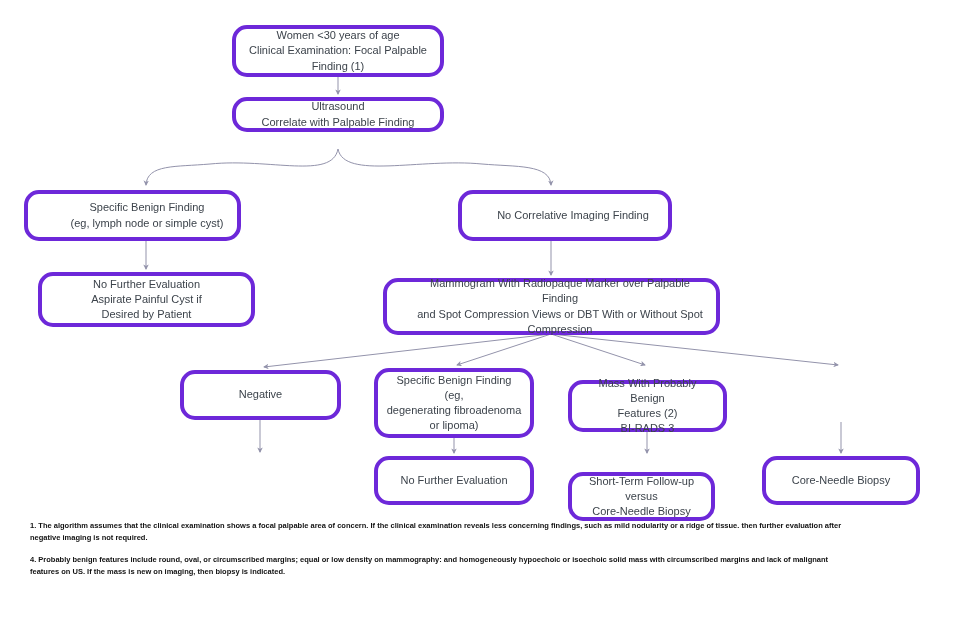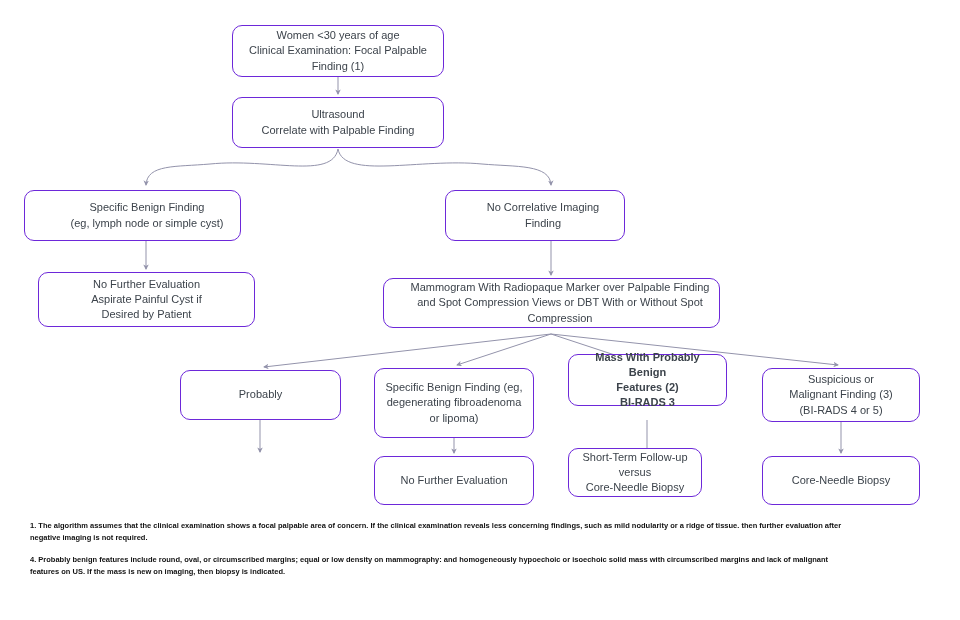--- a/index.html
+++ b/index.html
@@ -3,38 +3,38 @@
 <meta charset="utf-8">
 <style>
   html,body{margin:0;padding:0;background:#ffffff;}
   #canvas{
     position:relative;width:960px;height:620px;background:#ffffff;overflow:hidden;
     font-family:"Liberation Sans", sans-serif;
   }
   #edges{position:absolute;left:0;top:0;width:960px;height:620px;z-index:0;}
   .node{
     position:absolute;z-index:1;box-sizing:border-box;
-    background:#ffffff;border:1px solid #6d28d9;border-radius:10px;
+    background:#ffffff;border:4px solid #6d28d9;border-radius:15px;
     display:flex;align-items:center;justify-content:center;
     text-align:center;color:#3c434b;font-size:11px;line-height:1.38;
     white-space:pre-line;padding:4px 8px;
   }
   .n-women        {left:232px;top:25px; width:212px;height:52px;}
-  .n-ultrasound   {left:232px;top:97px; width:212px;height:51px;}
+  .n-ultrasound   {left:232px;top:97px; width:212px;height:35px;}
   .n-benign-us    {left:24px; top:190px;width:217px;height:51px;padding-left:37px;}
-  .n-no-corr      {left:445px;top:190px;width:180px;height:51px;padding-left:24px;}
+  .n-no-corr      {left:458px;top:190px;width:214px;height:51px;padding-left:24px;}
   .n-no-further-us{left:38px; top:272px;width:217px;height:55px;}
-  .n-mammogram    {left:383px;top:278px;width:337px;height:50px;padding-left:25px;}
+  .n-mammogram    {left:383px;top:278px;width:337px;height:57px;padding-left:25px;}
   .n-negative     {left:180px;top:370px;width:161px;height:50px;}
   .n-benign-mammo {left:374px;top:368px;width:160px;height:70px;}
-  .n-mass         {left:568px;top:354px;width:159px;height:52px;font-weight:bold;}
+  .n-mass         {left:568px;top:380px;width:159px;height:52px;}
   .n-suspicious   {left:762px;top:368px;width:158px;height:54px;}
   .n-clinical-eval{left:180px;top:455px;width:161px;height:53px;}
   .n-no-further-2 {left:374px;top:456px;width:160px;height:49px;}
-  .n-short-term   {left:568px;top:448px;width:134px;height:49px;}
+  .n-short-term   {left:568px;top:472px;width:147px;height:49px;}
   .n-core-needle  {left:762px;top:456px;width:158px;height:49px;}
   #footnotes{
     position:absolute;left:30px;top:520px;width:908px;z-index:1;
     color:#111111;font-size:7.5px;font-weight:bold;line-height:1.55;
   }
   .footnote{white-space:pre-line;margin:0 0 11px 0;}
   .edge{stroke:#9393ab;stroke-width:1;fill:none;}
 </style>
 </head>
 <body>
@@ -69,30 +69,27 @@
 Correlate with Palpable Finding</div>
   <div class="node n-benign-us">Specific Benign Finding
 (eg, lymph node or simple cyst)</div>
   <div class="node n-no-corr">No Correlative Imaging Finding</div>
   <div class="node n-no-further-us">No Further Evaluation
 Aspirate Painful Cyst if
 Desired by Patient</div>
   <div class="node n-mammogram">Mammogram With Radiopaque Marker over Palpable Finding
 and Spot Compression Views or DBT With or Without Spot
 Compression</div>
-  <div class="node n-negative">Probably</div>
+  <div class="node n-negative">Negative</div>
   <div class="node n-benign-mammo">Specific Benign Finding (eg,
 degenerating fibroadenoma
 or lipoma)</div>
   <div class="node n-mass">Mass With Probably Benign
 Features (2)
 BI-RADS 3</div>
-  <div class="node n-suspicious">Suspicious or
-Malignant Finding (3)
-(BI-RADS 4 or 5)</div>
   <div class="node n-no-further-2">No Further Evaluation</div>
   <div class="node n-short-term">Short-Term Follow-up versus
 Core-Needle Biopsy</div>
   <div class="node n-core-needle">Core-Needle Biopsy</div>
 
   <div id="footnotes">
     <p class="footnote">1. The algorithm assumes that the clinical examination shows a focal palpable area of concern. If the clinical examination reveals less concerning findings, such as mild nodularity or a ridge of tissue. then further evaluation after
 negative imaging is not required.</p>
     <p class="footnote">4. Probably benign features include round, oval, or circumscribed margins; equal or low density on mammography: and homogeneously hypoechoic or isoechoic solid mass with circumscribed margins and lack of malignant
 features on US. If the mass is new on imaging, then biopsy is indicated.</p>

